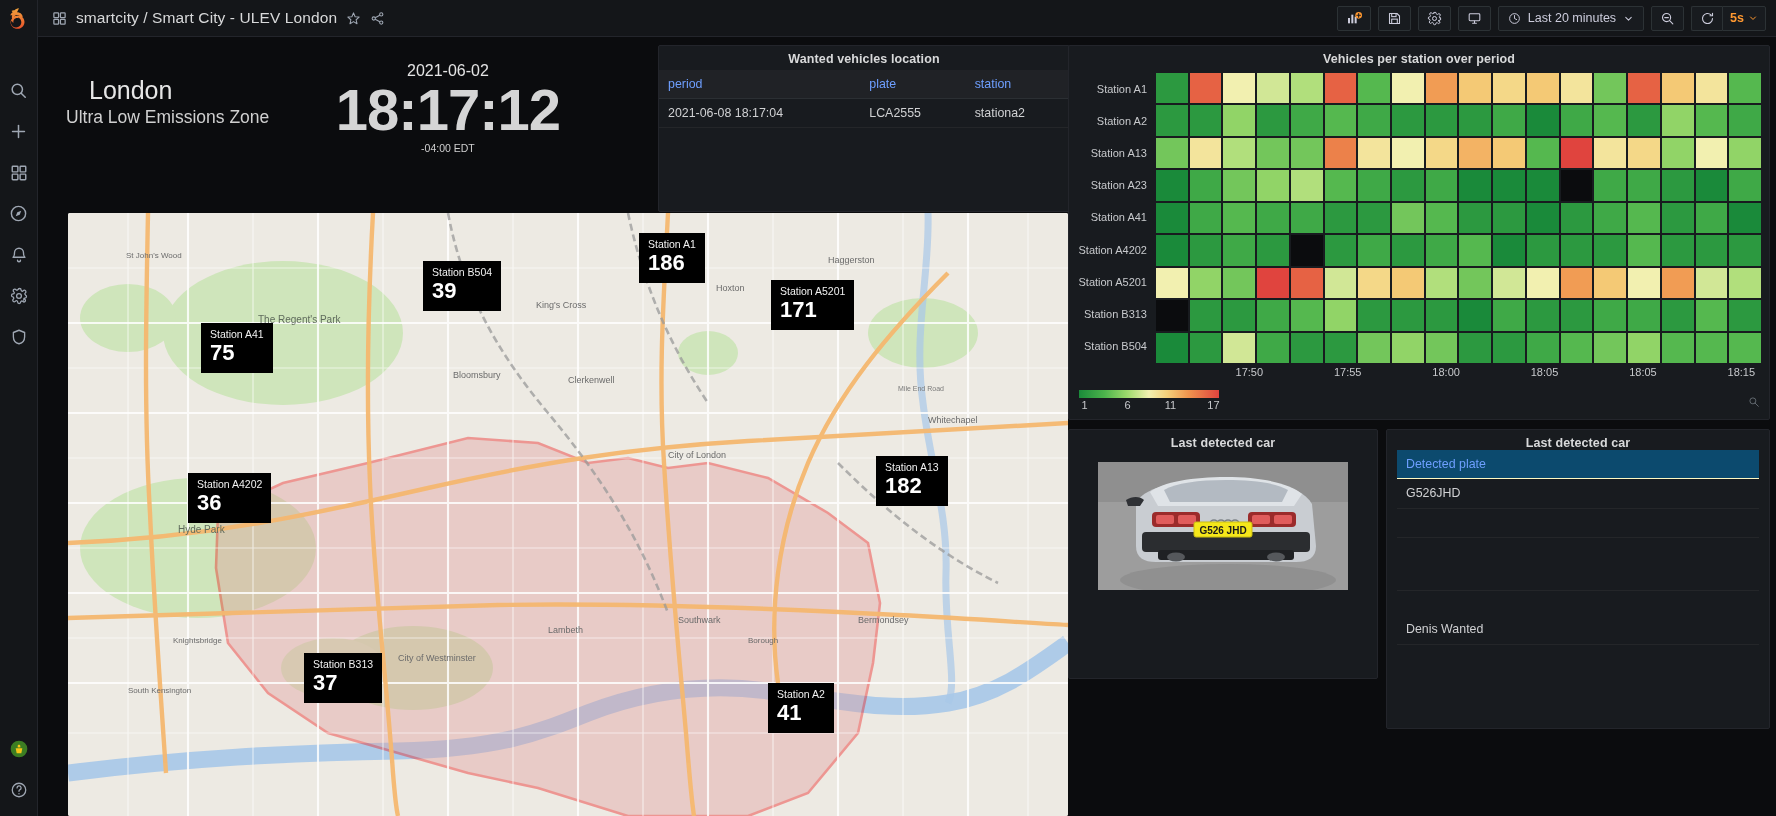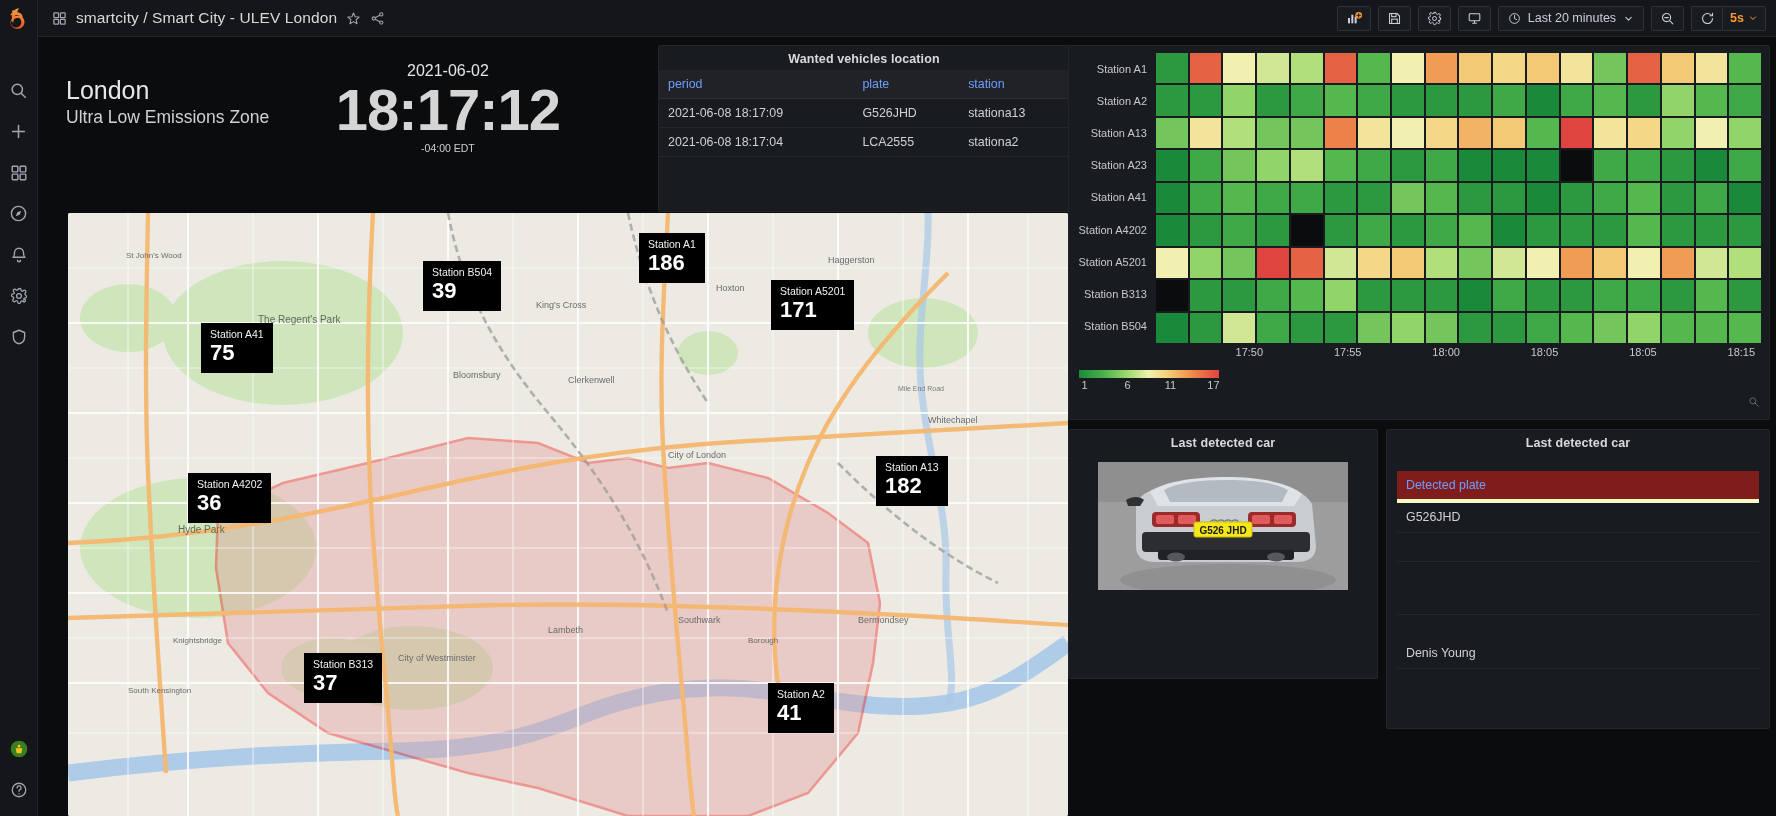--- a/index.html
+++ b/index.html
@@ -66,21 +66,21 @@
   .panel.clear { background: transparent; border: none; }
   .panel-title {
     text-align: center; font-size: 12.5px; color: #d8d9da; font-weight: bold;
     padding-top: 6px; letter-spacing: .1px;
   }
 
   
   #clock-panel { left: 14px; top: 8px; width: 590px; height: 160px; }
   #clock-inner { display: flex; align-items: flex-start; height: 100%; padding-top: 16px; }
   #city-block { padding-left: 14px; padding-top: 14px; }
-  #city-name { font-size: 25px; color: #e6e6e6; font-weight: normal; line-height: 1.22; }
+  #city-name { font-size: 25px; color: #e6e6e6; font-weight: normal; line-height: 1.22; margin-left: 23px; }
   #city-sub { font-size: 17.5px; color: #d0d0d0; line-height: 1.3; }
   #time-block { margin-left: auto; margin-right: 82px; text-align: center; }
   #clock-date { font-size: 16px; color: #e4e4e4; line-height: 1.2; }
   #clock-time { font-size: 58px; font-weight: bold; color: #d5d5d5; line-height: 1.02; letter-spacing: -1px; }
   #clock-tz { font-size: 10.5px; color: #cfcfcf; margin-top: 3px; }
 
   
   #wanted-panel { left: 620px; top: 8px; width: 412px; height: 167px; }
   #wanted-table { width: 100%; border-collapse: collapse; font-size: 12.4px; margin-top: 4px; }
   #wanted-table th {
@@ -128,22 +128,22 @@
   #car-img-wrap { display: flex; justify-content: center; padding-top: 12px; }
   #car-img {
     width: 250px; height: 128px; position: relative; overflow: hidden;
     background: linear-gradient(175deg,#8d8d8d 0%,#9b9b9b 45%,#a6a6a6 100%);
   }
 
   
   #det-panel { left: 1348px; top: 392px; width: 384px; height: 300px; }
   .det-field { margin: 0 10px; }
   .det-key {
-    background: #7f1d1d; color: #6e9fff; font-size: 12.4px; padding: 7px 9px;
-    border-bottom: 4px solid #fef9c3; cursor: pointer; margin-top: 21px;
+    background: #0c4a6e; color: #6e9fff; font-size: 12.4px; padding: 7px 9px;
+    border-bottom: 1px solid #fef9c3; cursor: pointer;
   }
   .det-val {
     color: #d0d1d3; font-size: 12.4px; padding: 7px 9px; border-bottom: 1px solid #242629;
     min-height: 30px;
   }
   .det-gap { height: 29px; border-bottom: 1px solid #242629; margin: 0 10px; }
   .det-gap2 { height: 24px; margin: 0 10px; }
 </style>
 </head>
 <body>
@@ -342,34 +342,30 @@
       <table id="wanted-table">
         <thead>
             <tr id="wanted-head">
               <th>period</th>
               <th>plate</th>
               <th>station</th>
             </tr>
           </thead>
         <tbody id="wanted-body">
             <tr>
-              <td>2021-06-08 18:17:09</td>
-              <td>G526JHD</td>
-              <td>stationa13</td>
-            </tr>
-            <tr>
               <td>2021-06-08 18:17:04</td>
               <td>LCA2555</td>
               <td>stationa2</td>
             </tr>
           </tbody>
       </table>
     </div>
 
     <div class="panel" id="heat-panel">
+      <div class="panel-title">Vehicles per station over period</div>
       <div id="heat-body">
         <div id="heat-ylab">
             <div class="heat-yl">Station A1</div>
             <div class="heat-yl">Station A2</div>
             <div class="heat-yl">Station A13</div>
             <div class="heat-yl">Station A23</div>
             <div class="heat-yl">Station A41</div>
             <div class="heat-yl">Station A4202</div>
             <div class="heat-yl">Station A5201</div>
             <div class="heat-yl">Station B313</div>
@@ -758,19 +754,19 @@
       <div id="det-fields">
           <div class="det-field">
             <div class="det-key">Detected plate</div>
             <div class="det-val">G526JHD</div>
           </div>
           <div class="det-gap"></div>
           <div class="det-gap2"></div>
           <div class="det-gap"></div>
           <div class="det-gap2"></div>
           <div class="det-field">
-            <div class="det-val">Denis Young</div>
+            <div class="det-val">Denis Wanted</div>
           </div>
         </div>
     </div>
 
   </div>
 </div>
 
 </body></html>

